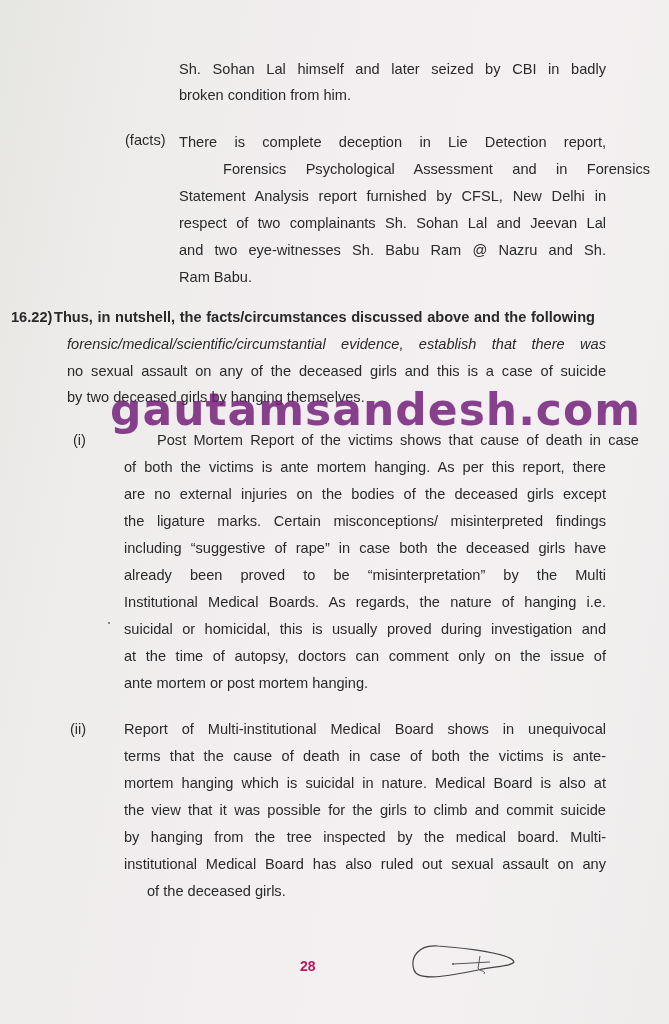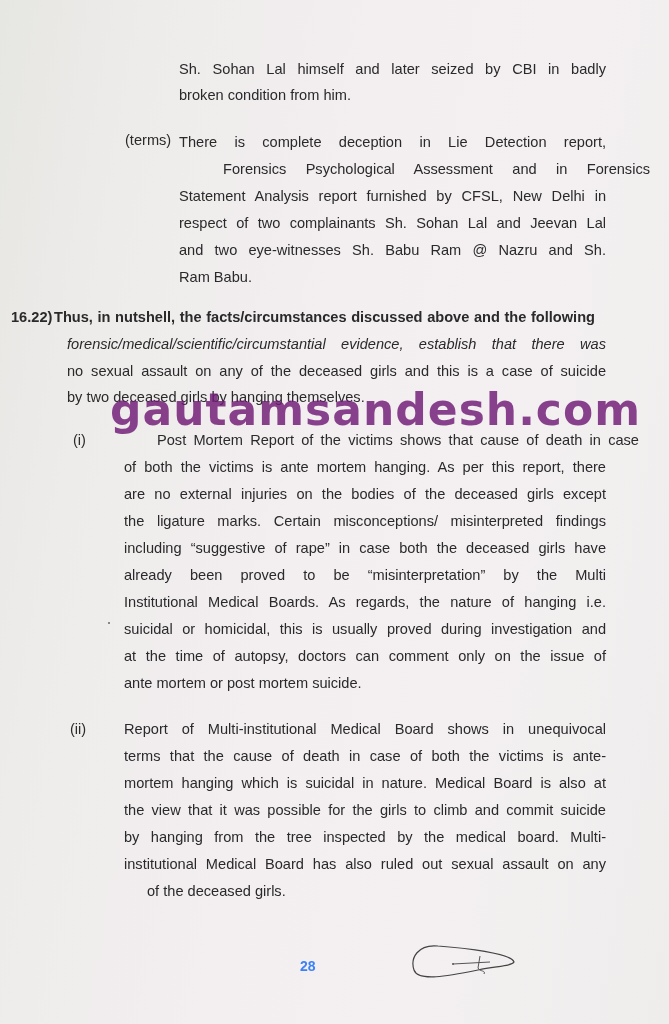--- a/index.html
+++ b/index.html
@@ -12,31 +12,31 @@
   .line { position: absolute; font-size: 14.6px; line-height: 18px; white-space: nowrap; }
   .just { text-align: justify; text-align-last: justify; }
   .label { position: absolute; font-size: 14.6px; line-height: 18px; }
   .bold { font-weight: bold; }
   .watermark {
     position: absolute; left: 110px; top: 385px;
     font-family: "DejaVu Sans", sans-serif; font-weight: bold;
     font-size: 44px; letter-spacing: 1px;
     color: #701a75; opacity: 0.82; line-height: 50px;
   }
-  .page-num { position: absolute; left: 300px; top: 958px; font-size: 14px; font-weight: bold; color: #3b82f6; }
+  .page-num { position: absolute; left: 300px; top: 958px; font-size: 14px; font-weight: bold; color: #be185d; }
   .signature { position: absolute; left: 408px; top: 940px; }
   .dot { position: absolute; left: 108px; top: 622px; width: 2px; height: 2px; background:#666; border-radius:50%; }
 </style>
 </head>
 <body>
 
 <div class="line just" style="left:179px; top:60px; width:427px;">Sh. Sohan Lal himself and later seized by CBI in badly</div>
 <div class="line" style="left:179px; top:86px;">broken condition from him.</div>
 
-<div class="label" style="left:125px; top:131px;">(terms)</div>
+<div class="label" style="left:125px; top:131px;">(facts)</div>
 <div>
   <div class="line just" style="left:179px; top:133px; width:427px;">There is complete deception in Lie Detection report,</div>
   <div class="line just" style="left:179px; top:160px; width:427px;margin-left:44px;">Forensics Psychological Assessment and in Forensics</div>
   <div class="line just" style="left:179px; top:187px; width:427px;">Statement Analysis report furnished by CFSL, New Delhi in</div>
   <div class="line just" style="left:179px; top:214px; width:427px;">respect of two complainants Sh. Sohan Lal and Jeevan Lal</div>
   <div class="line just" style="left:179px; top:241px; width:427px;">and two eye-witnesses Sh. Babu Ram @ Nazru and Sh.</div>
   <div class="line" style="left:179px; top:268px;">Ram Babu.</div>
 </div>
 
 <div class="label bold" style="left:11px; top:308px;">16.22)</div>
@@ -53,21 +53,21 @@
 <div>
   <div class="line just" style="left:124px; top:431px; width:482px;margin-left:33px;">Post Mortem Report of the victims shows that cause of death in case</div>
   <div class="line just" style="left:124px; top:458px; width:482px;">of both the victims is ante mortem hanging. As per this report, there</div>
   <div class="line just" style="left:124px; top:485px; width:482px;">are no external injuries on the bodies of the deceased girls except</div>
   <div class="line just" style="left:124px; top:512px; width:482px;">the ligature marks. Certain misconceptions/ misinterpreted findings</div>
   <div class="line just" style="left:124px; top:539px; width:482px;">including “suggestive of rape” in case both the deceased girls have</div>
   <div class="line just" style="left:124px; top:566px; width:482px;">already been proved to be “misinterpretation” by the Multi</div>
   <div class="line just" style="left:124px; top:593px; width:482px;">Institutional Medical Boards. As regards, the nature of hanging i.e.</div>
   <div class="line just" style="left:124px; top:620px; width:482px;">suicidal or homicidal, this is usually proved during investigation and</div>
   <div class="line just" style="left:124px; top:647px; width:482px;">at the time of autopsy, doctors can comment only on the issue of</div>
-  <div class="line" style="left:124px; top:674px;">ante mortem or post mortem suicide.</div>
+  <div class="line" style="left:124px; top:674px;">ante mortem or post mortem hanging.</div>
 </div>
 <div class="dot"></div>
 
 <div class="label" style="left:70px; top:720px;text-align:center;">(ii)</div>
 <div>
   <div class="line just" style="left:124px; top:720px; width:482px;">Report of Multi-institutional Medical Board shows in unequivocal</div>
   <div class="line just" style="left:124px; top:747px; width:482px;">terms that the cause of death in case of both the victims is ante-</div>
   <div class="line just" style="left:124px; top:774px; width:482px;">mortem hanging which is suicidal in nature. Medical Board is also at</div>
   <div class="line just" style="left:124px; top:801px; width:482px;">the view that it was possible for the girls to climb and commit suicide</div>
   <div class="line just" style="left:124px; top:828px; width:482px;">by hanging from the tree inspected by the medical board. Multi-</div>

